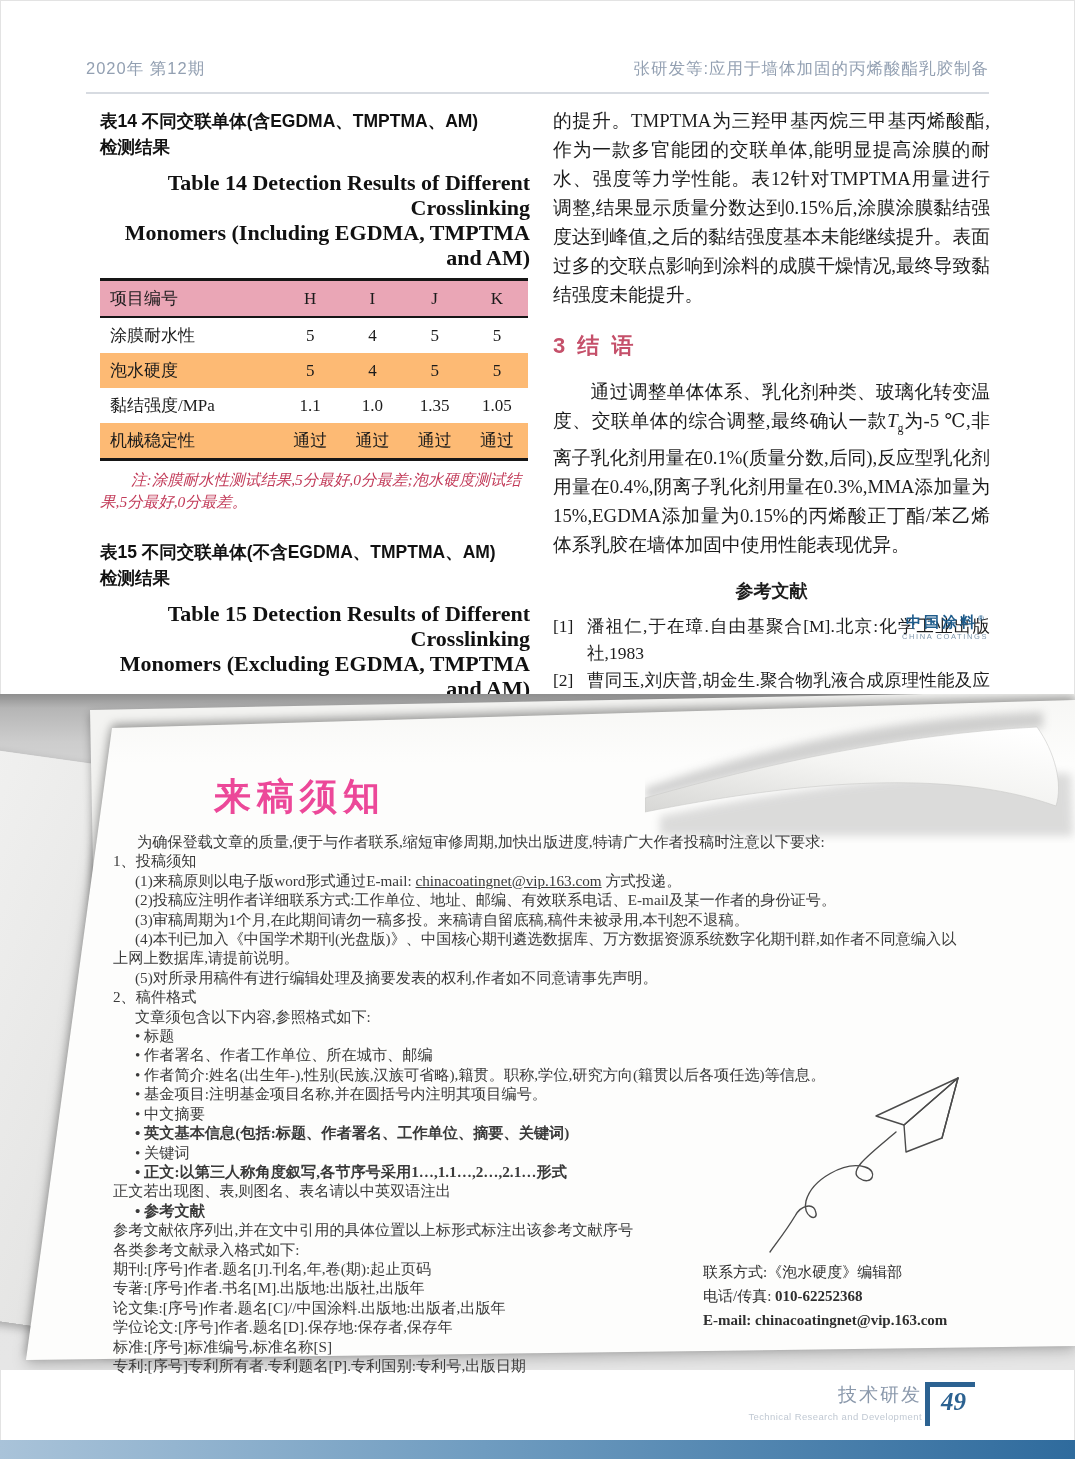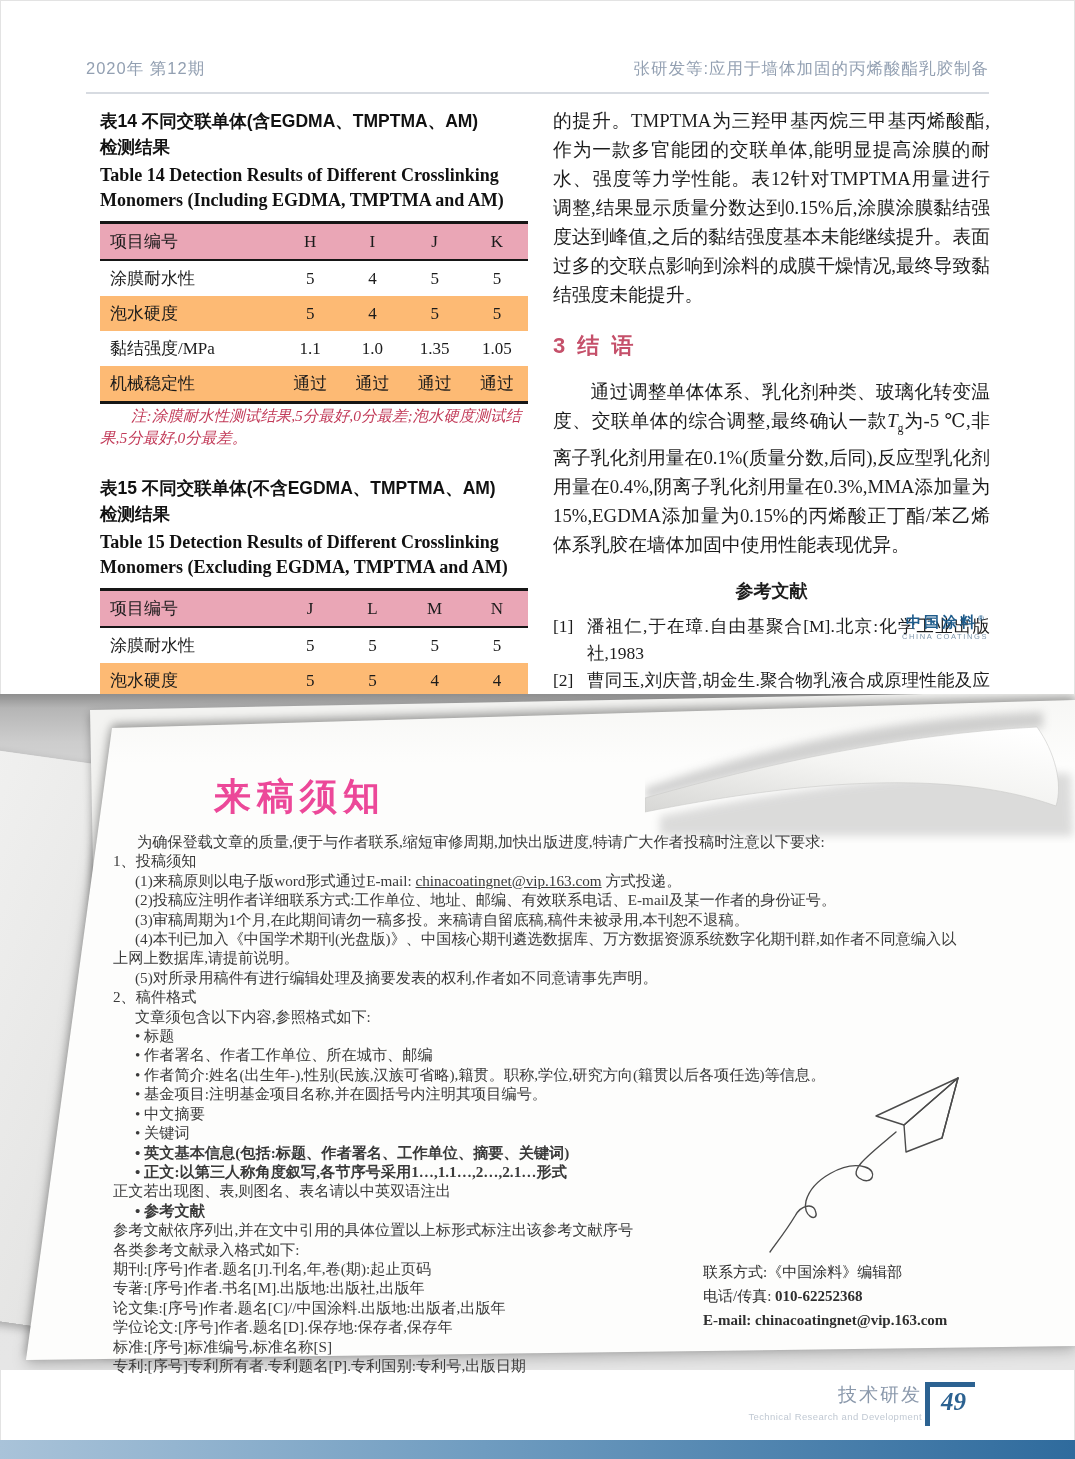--- a/index.html
+++ b/index.html
@@ -16,30 +16,30 @@
   .hdr{position:absolute;top:58px;left:86px;right:86px;display:flex;justify-content:space-between;
        font-family:"Liberation Sans","DejaVu Sans",sans-serif;font-size:16.5px;color:#93a0b2;letter-spacing:1px;align-items:flex-end;}
   .hdr-rule{position:absolute;top:92px;left:86px;right:86px;height:0;border-top:2px solid #d7dbe1;}
 
   
   .col-left{position:absolute;top:108px;left:100px;width:430px;}
   .col-right{position:absolute;top:106px;left:553px;width:437px;min-height:600px;}
 
   .cap-cn{font-family:"Liberation Sans","DejaVu Sans",sans-serif;font-weight:bold;font-size:17.5px;
           line-height:26px;color:#111;}
-  .cap-en{font-weight:bold;font-size:18px;text-align:left;line-height:25px;color:#111;margin-top:3px;}
+  .cap-en{font-weight:bold;font-size:22px;text-align:right;line-height:25px;color:#111;margin-top:10px;}
 
   table.dtable{border-collapse:collapse;width:428px;margin-top:8px;
      border-top:3px solid #161616;border-bottom:3px solid #161616;font-size:17px;}
   table.dtable th,table.dtable td{height:29px;padding:3px;font-weight:normal;text-align:center;color:#1b1b1b;}
   table.dtable .c0{text-align:left;padding-left:10px;width:166px;}
   table.dtable thead tr{background:#eaa6b6;border-bottom:2px solid #161616;}
   table.dtable tbody tr.pink{background:#fdba74;}
 
-  .tnote{margin-top:1px;color:#c23a58;font-size:15.5px;line-height:22px;font-style:italic;text-indent:2em;}
+  .tnote{margin-top:8px;color:#c23a58;font-size:15.5px;line-height:22px;font-style:italic;text-indent:2em;}
   .tbl-gap{height:26px;}
 
   .para{font-size:18.8px;line-height:29px;text-align:justify;margin:0;}
   .para.ind{text-indent:2em;}
   .sec-head{font-family:"Liberation Sans","DejaVu Sans",sans-serif;color:#c5506a;font-weight:bold;
             font-size:22px;letter-spacing:3px;margin:22px 0 16px 0;}
   .tg{font-style:italic;}
   sub.tgsub{font-size:12px;}
   .refs-title{font-weight:bold;font-size:18px;text-align:center;margin:20px 0 10px 0;}
   .ref{display:flex;font-size:17.5px;line-height:27px;}
@@ -272,37 +272,37 @@
     <div class="ln l-ind">(4)本刊已加入《中国学术期刊(光盘版)》、中国核心期刊遴选数据库、万方数据资源系统数字化期刊群,如作者不同意编入以</div>
     <div class="ln">上网上数据库,请提前说明。</div>
     <div class="ln l-ind">(5)对所录用稿件有进行编辑处理及摘要发表的权利,作者如不同意请事先声明。</div>
     <div class="ln">2、稿件格式</div>
     <div class="ln l-ind">文章须包含以下内容,参照格式如下:</div>
     <div class="ln l-ind">• 标题</div>
     <div class="ln l-ind">• 作者署名、作者工作单位、所在城市、邮编</div>
     <div class="ln l-ind">• 作者简介:姓名(出生年-),性别(民族,汉族可省略),籍贯。职称,学位,研究方向(籍贯以后各项任选)等信息。</div>
     <div class="ln l-ind">• 基金项目:注明基金项目名称,并在圆括号内注明其项目编号。</div>
     <div class="ln l-ind">• 中文摘要</div>
+    <div class="ln l-ind bb">• 英文基本信息(包括:标题、作者署名、工作单位、摘要、关键词)</div>
     <div class="ln l-ind">• 关键词</div>
-    <div class="ln l-ind bb">• 英文基本信息(包括:标题、作者署名、工作单位、摘要、关键词)</div>
     <div class="ln l-ind bb">• 正文:以第三人称角度叙写,各节序号采用1…,1.1…,2…,2.1…形式</div>
     <div class="ln">正文若出现图、表,则图名、表名请以中英双语注出</div>
     <div class="ln l-ind bb">• 参考文献</div>
     <div class="ln">参考文献依序列出,并在文中引用的具体位置以上标形式标注出该参考文献序号</div>
     <div class="ln">各类参考文献录入格式如下:</div>
     <div class="ln">期刊:[序号]作者.题名[J].刊名,年,卷(期):起止页码</div>
     <div class="ln">专著:[序号]作者.书名[M].出版地:出版社,出版年</div>
     <div class="ln">论文集:[序号]作者.题名[C]//中国涂料.出版地:出版者,出版年</div>
     <div class="ln">学位论文:[序号]作者.题名[D].保存地:保存者,保存年</div>
     <div class="ln">标准:[序号]标准编号,标准名称[S]</div>
     <div class="ln">专利:[序号]专利所有者.专利题名[P].专利国别:专利号,出版日期</div>
   </div>
 
   <div class="contact">
-    <div class="ln">联系方式:《中国涂料》编辑部</div>
+    <div class="ln">联系方式:《泡水硬度》编辑部</div>
     <div class="ln"><span>电话/传真: </span><span class="bold">010-62252368</span></div>
     <div class="ln bold"><span>E-mail: </span><span>chinacoatingnet@vip.163.com</span></div>
   </div>
 
   <svg class="plane" viewBox="0 0 235 195" width="235" height="195">
     <g fill="none" stroke="#4b4b4b" stroke-width="1.4" stroke-linejoin="round" stroke-linecap="round">
       <path d="M192,8 L110,46 L138,55 Z"></path>
       <path d="M192,8 L138,55 L140,82 L176,68 Z"></path>
       <path d="M192,8 L176,68"></path>
       <path d="M130,62 C104,84 82,100 93,108 C106,117 113,101 99,97 C79,91 46,109 40,131 C36,147 52,152 50,143 C48,132 35,135 29,146 C20,161 11,172 4,182"></path>

